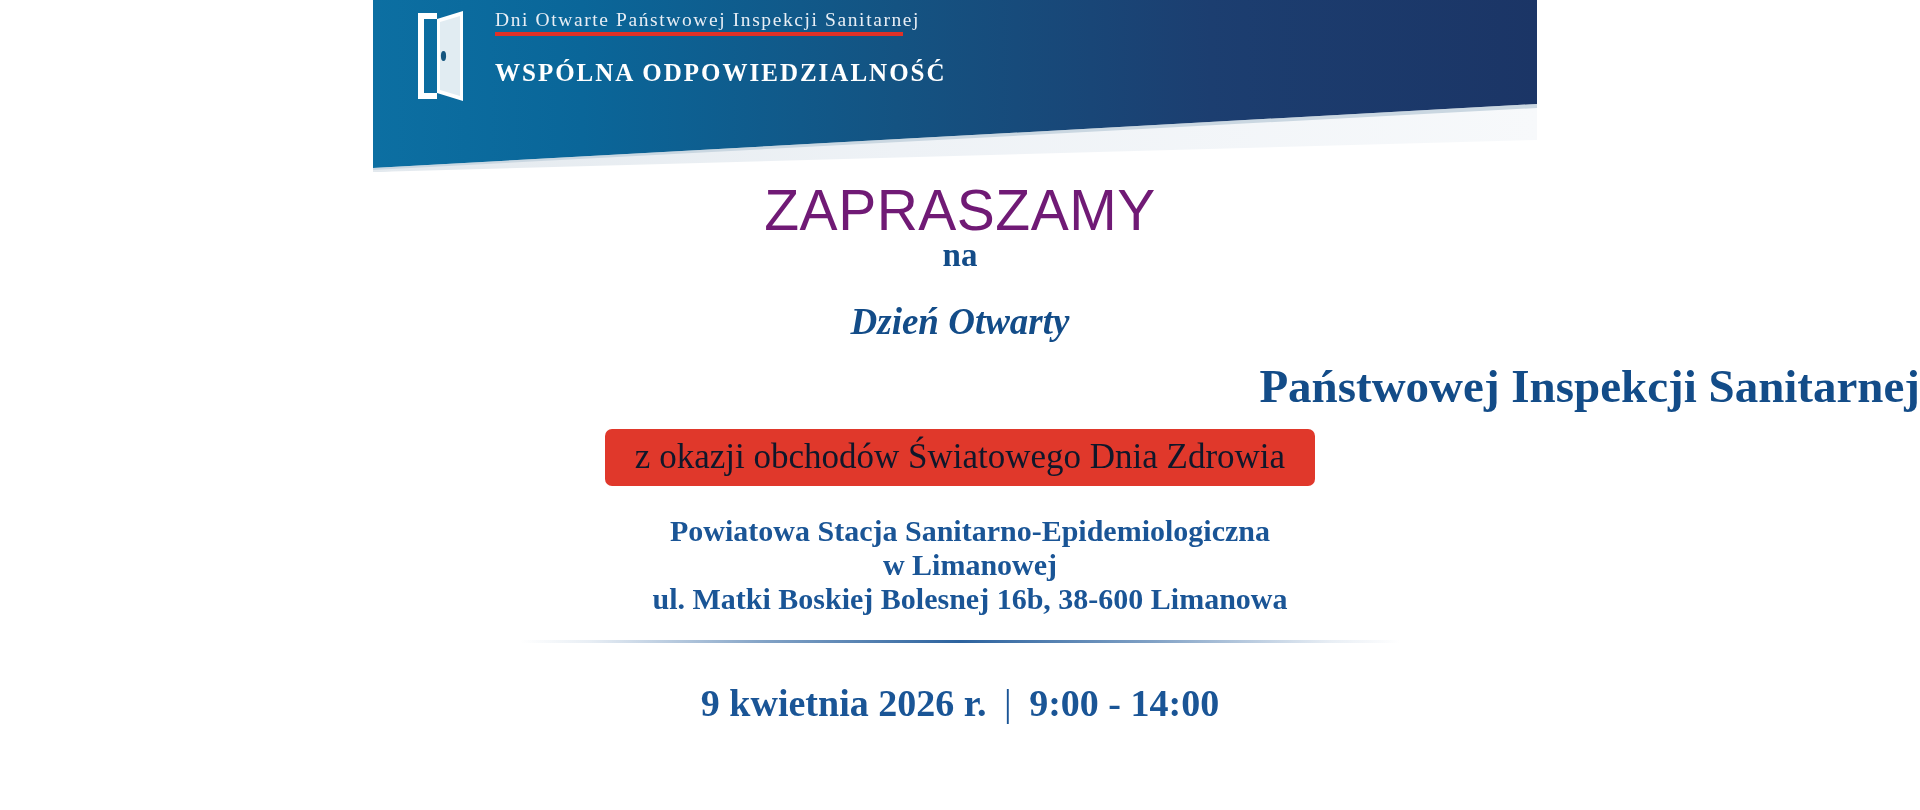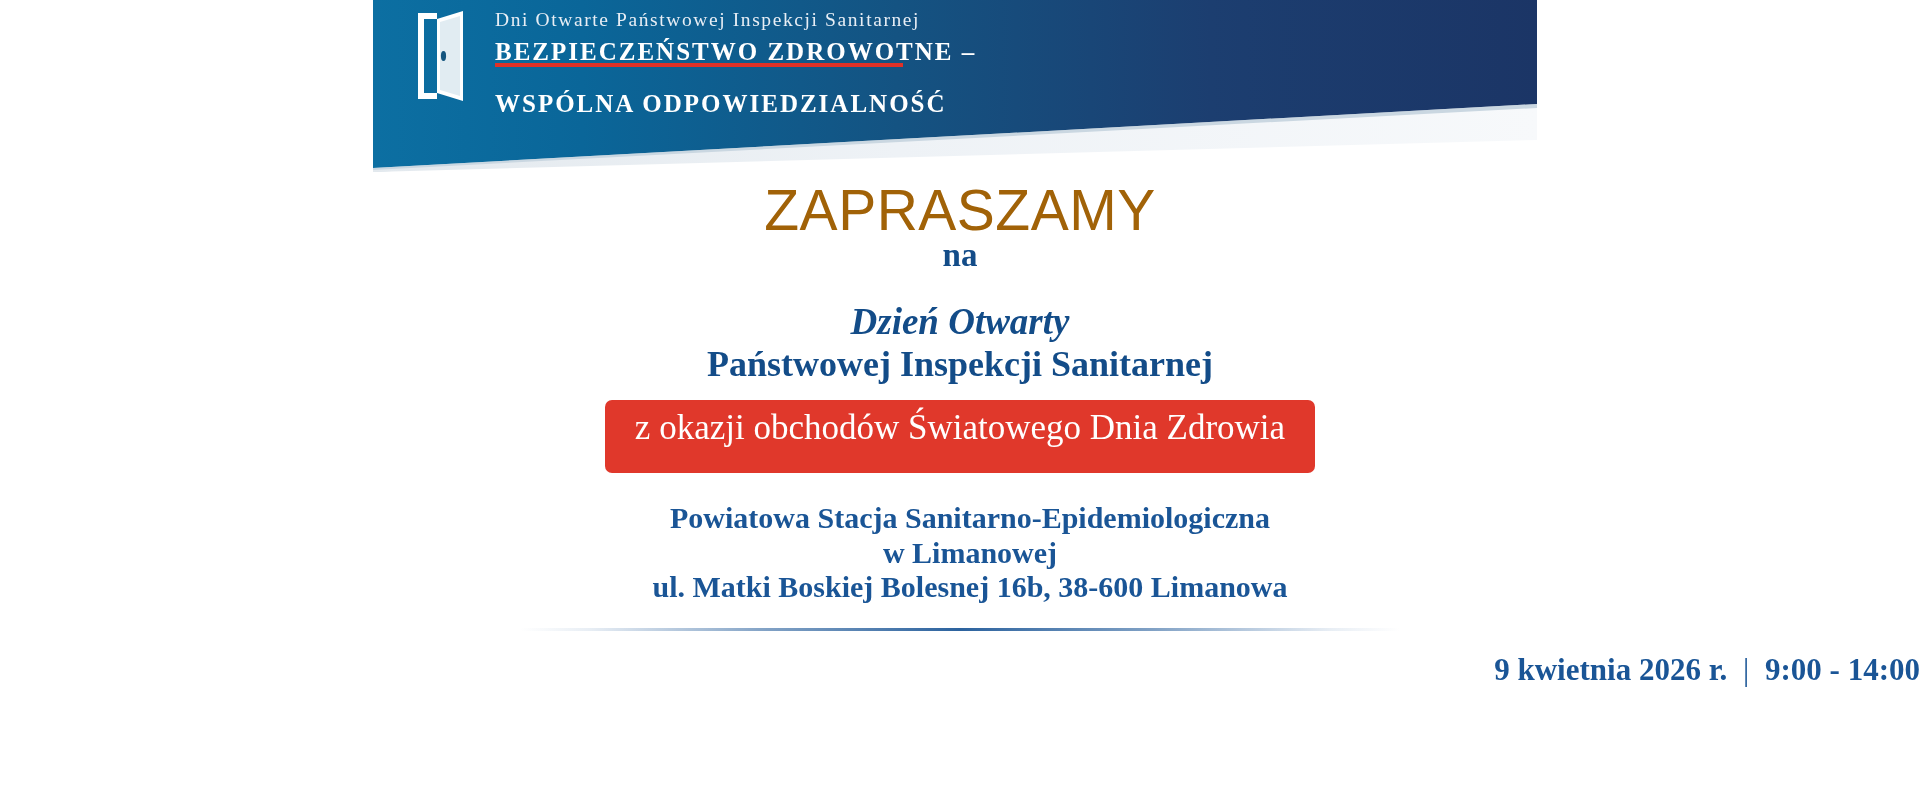--- a/index.html
+++ b/index.html
@@ -97,21 +97,21 @@
     left: 0;
     top: 172px;
     width: 1920px;
     text-align: center;
   }
 
   #invite-heading {
     font-family: "Liberation Sans", sans-serif;
     font-weight: 400;
     font-size: 57px;
-    color: #a16207;
+    color: #701a75;
     letter-spacing: 0.5px;
     line-height: 1;
     margin-top: 10px;
   }
 
   #invite-na {
     font-family: "Liberation Serif", serif;
     font-weight: 700;
     font-size: 33px;
     color: #134c88;
@@ -123,39 +123,40 @@
     font-weight: 700;
     font-size: 37px;
     color: #134c88;
     margin-top: 30px;
     line-height: 1.08;
     font-style: italic;
   }
   #event-line-2 {
     font-family: "Liberation Serif", serif;
     font-weight: 700;
-    font-size: 36px;
+    font-size: 47px;
     color: #134c88;
     line-height: 1.12;
-    margin-top: 2px;
+    margin-top: 18px;
+    text-align: right;
   }
 
   #occasion-banner-wrap {
     margin-top: 16px;
     display: flex;
     justify-content: center;
   }
   #occasion-banner {
     background: #e0382b;
-    color: #ffffff;
+    color: #0f172a;
     font-family: "Liberation Serif", serif;
     font-weight: 400;
     font-size: 35px;
     border-radius: 7px;
-    padding: 8px 30px 26px 30px;
+    padding: 8px 30px 10px 30px;
     line-height: 1.12;
     white-space: nowrap;
   }
 
   #venue-block {
     margin-top: 28px;
     font-family: "Liberation Serif", serif;
     font-weight: 700;
     font-size: 30px;
     color: #1a5596;
@@ -171,27 +172,26 @@
         rgba(26,85,150,0) 0%,
         rgba(26,85,150,0.10) 8%,
         rgba(26,85,150,0.55) 28%,
         rgba(26,85,150,0.92) 50%,
         rgba(26,85,150,0.55) 72%,
         rgba(26,85,150,0.10) 92%,
         rgba(26,85,150,0) 100%);
   }
 
   #datetime {
-    margin-top: 22px;
-    font-family: "Liberation Serif", serif;
-    font-weight: 700;
-    font-size: 31px;
+    margin-top: 40px;
+    font-family: "Liberation Serif", serif;
+    font-weight: 700;
+    font-size: 38px;
     color: #1a5596;
     line-height: 1.1;
-    text-align: right;
   }
   .dt-sep { padding: 0 8px; font-weight: 400; }
 </style>
 </head>
 <body>
 
 <div id="poster">
 
   <div id="header-band">
     <svg class="hdr-svg" viewBox="0 0 1164 172" preserveAspectRatio="none">
@@ -223,21 +223,20 @@
         <path d="M3,3 L22,3 L22,9 L9,9 L9,83 L22,83 L22,89 L3,89 Z" fill="#ffffff"></path>
 
         <path d="M22,9 L48,1 L48,91 L22,83 Z" fill="#ffffff"></path>
         <path d="M25,12 L45,6 L45,86 L25,80 Z" fill="#0a5f90" opacity="0.12"></path>
 
         <ellipse cx="28.5" cy="46" rx="2.6" ry="5" fill="#14557f"></ellipse>
       </svg>
       <div class="logo-text-wrap">
         <div class="logo-line-1">Dni Otwarte Państwowej Inspekcji Sanitarnej</div>
         <div class="logo-line-2">
-          <span>BEZPIECZEŃSTWO ZDROWOTNE –</span>
           <span class="logo-underline"></span>
         </div>
         <div class="logo-line-3">WSPÓLNA ODPOWIEDZIALNOŚĆ</div>
       </div>
     </div>
   </div>
 
   <div id="content">
 
     <div id="invite-heading">ZAPRASZAMY</div>

